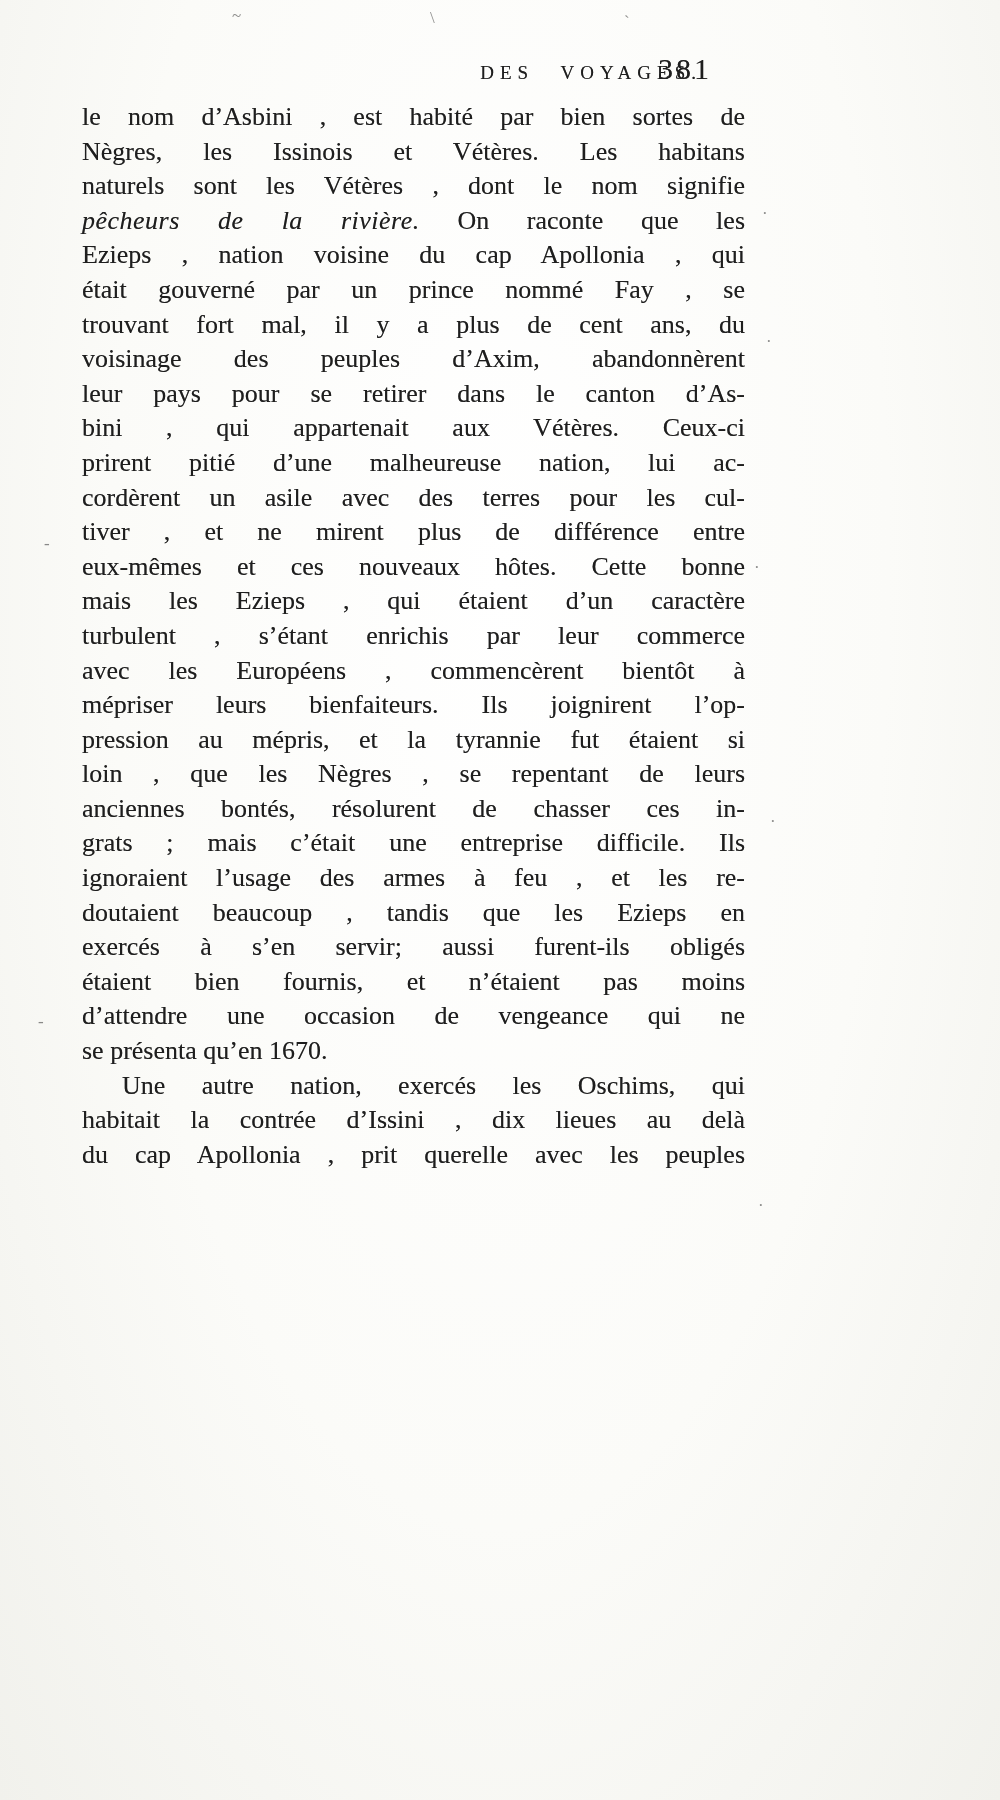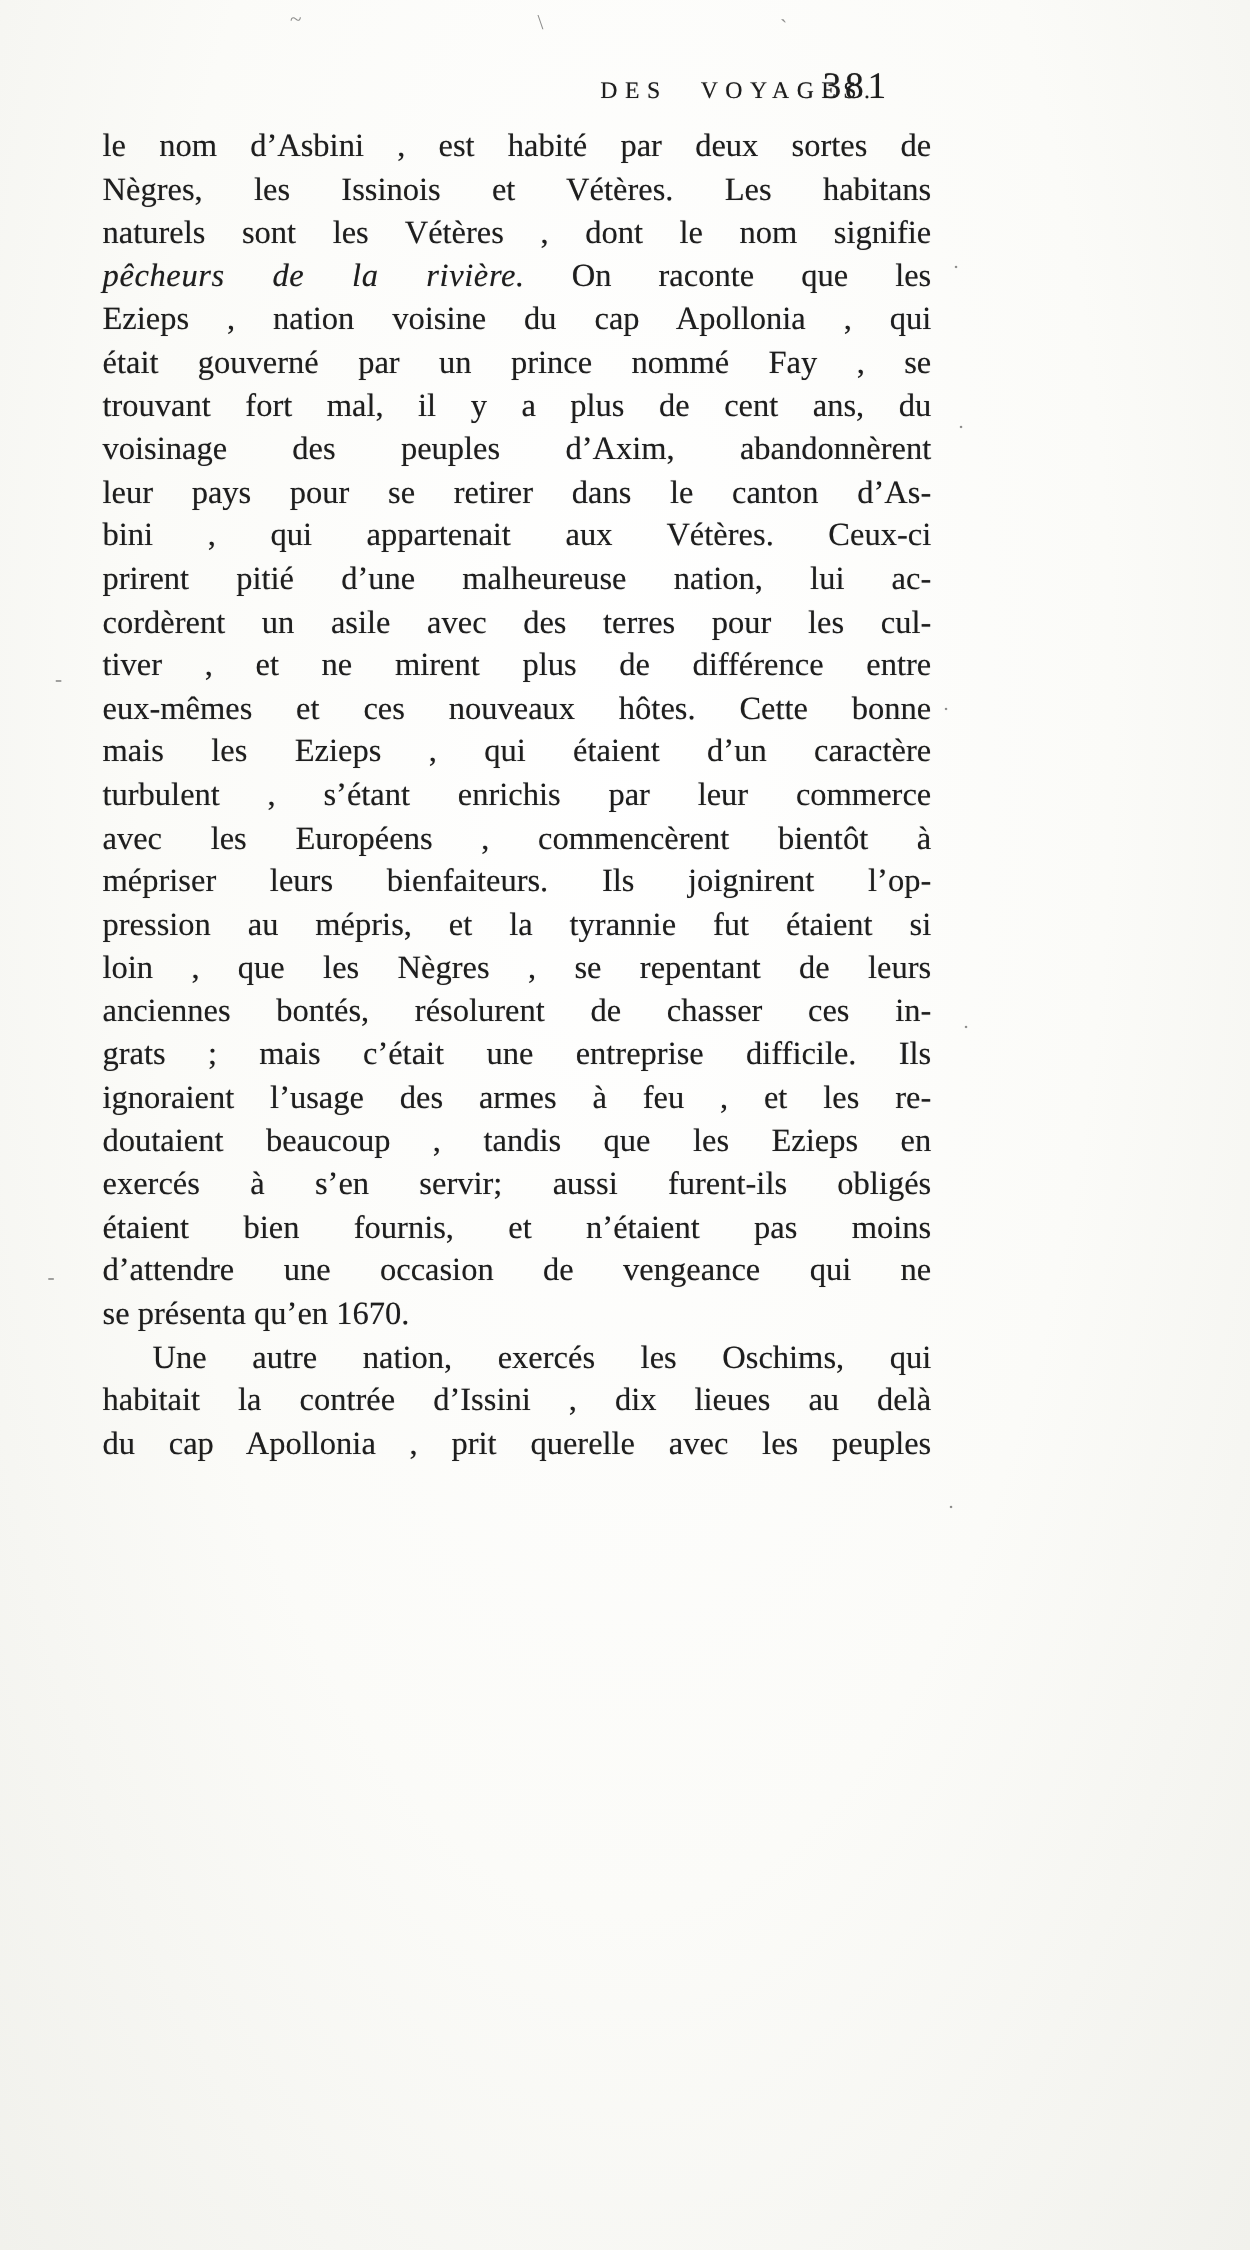--- a/index.html
+++ b/index.html
@@ -63,21 +63,21 @@
     pointer-events: none;
   }
 </style>
 </head>
 <body>
 
 <div class="page" id="page" style="--ink: #1e1e1e; --paper: #fbfbf8;">
   <div class="running-title">DES VOYAGES.</div>
   <div class="page-number">381</div>
   <div class="text-block" id="text-block">
-      <div class="line">le nom d’Asbini , est habité par deux sortes de</div>
+      <div class="line">le nom d’Asbini , est habité par bien sortes de</div>
       <div class="line">Nègres, les Issinois et Vétères. Les habitans</div>
       <div class="line">naturels sont les Vétères , dont le nom signifie</div>
       <div class="line"><i>pêcheurs de la rivière.</i> On raconte que les</div>
       <div class="line">Ezieps , nation voisine du cap Apollonia , qui</div>
       <div class="line">était gouverné par un prince nommé Fay , se</div>
       <div class="line">trouvant fort mal, il y a plus de cent ans, du</div>
       <div class="line">voisinage des peuples d’Axim, abandonnèrent</div>
       <div class="line">leur pays pour se retirer dans le canton d’As-</div>
       <div class="line">bini , qui appartenait aux Vétères. Ceux-ci</div>
       <div class="line">prirent pitié d’une malheureuse nation, lui ac-</div>

